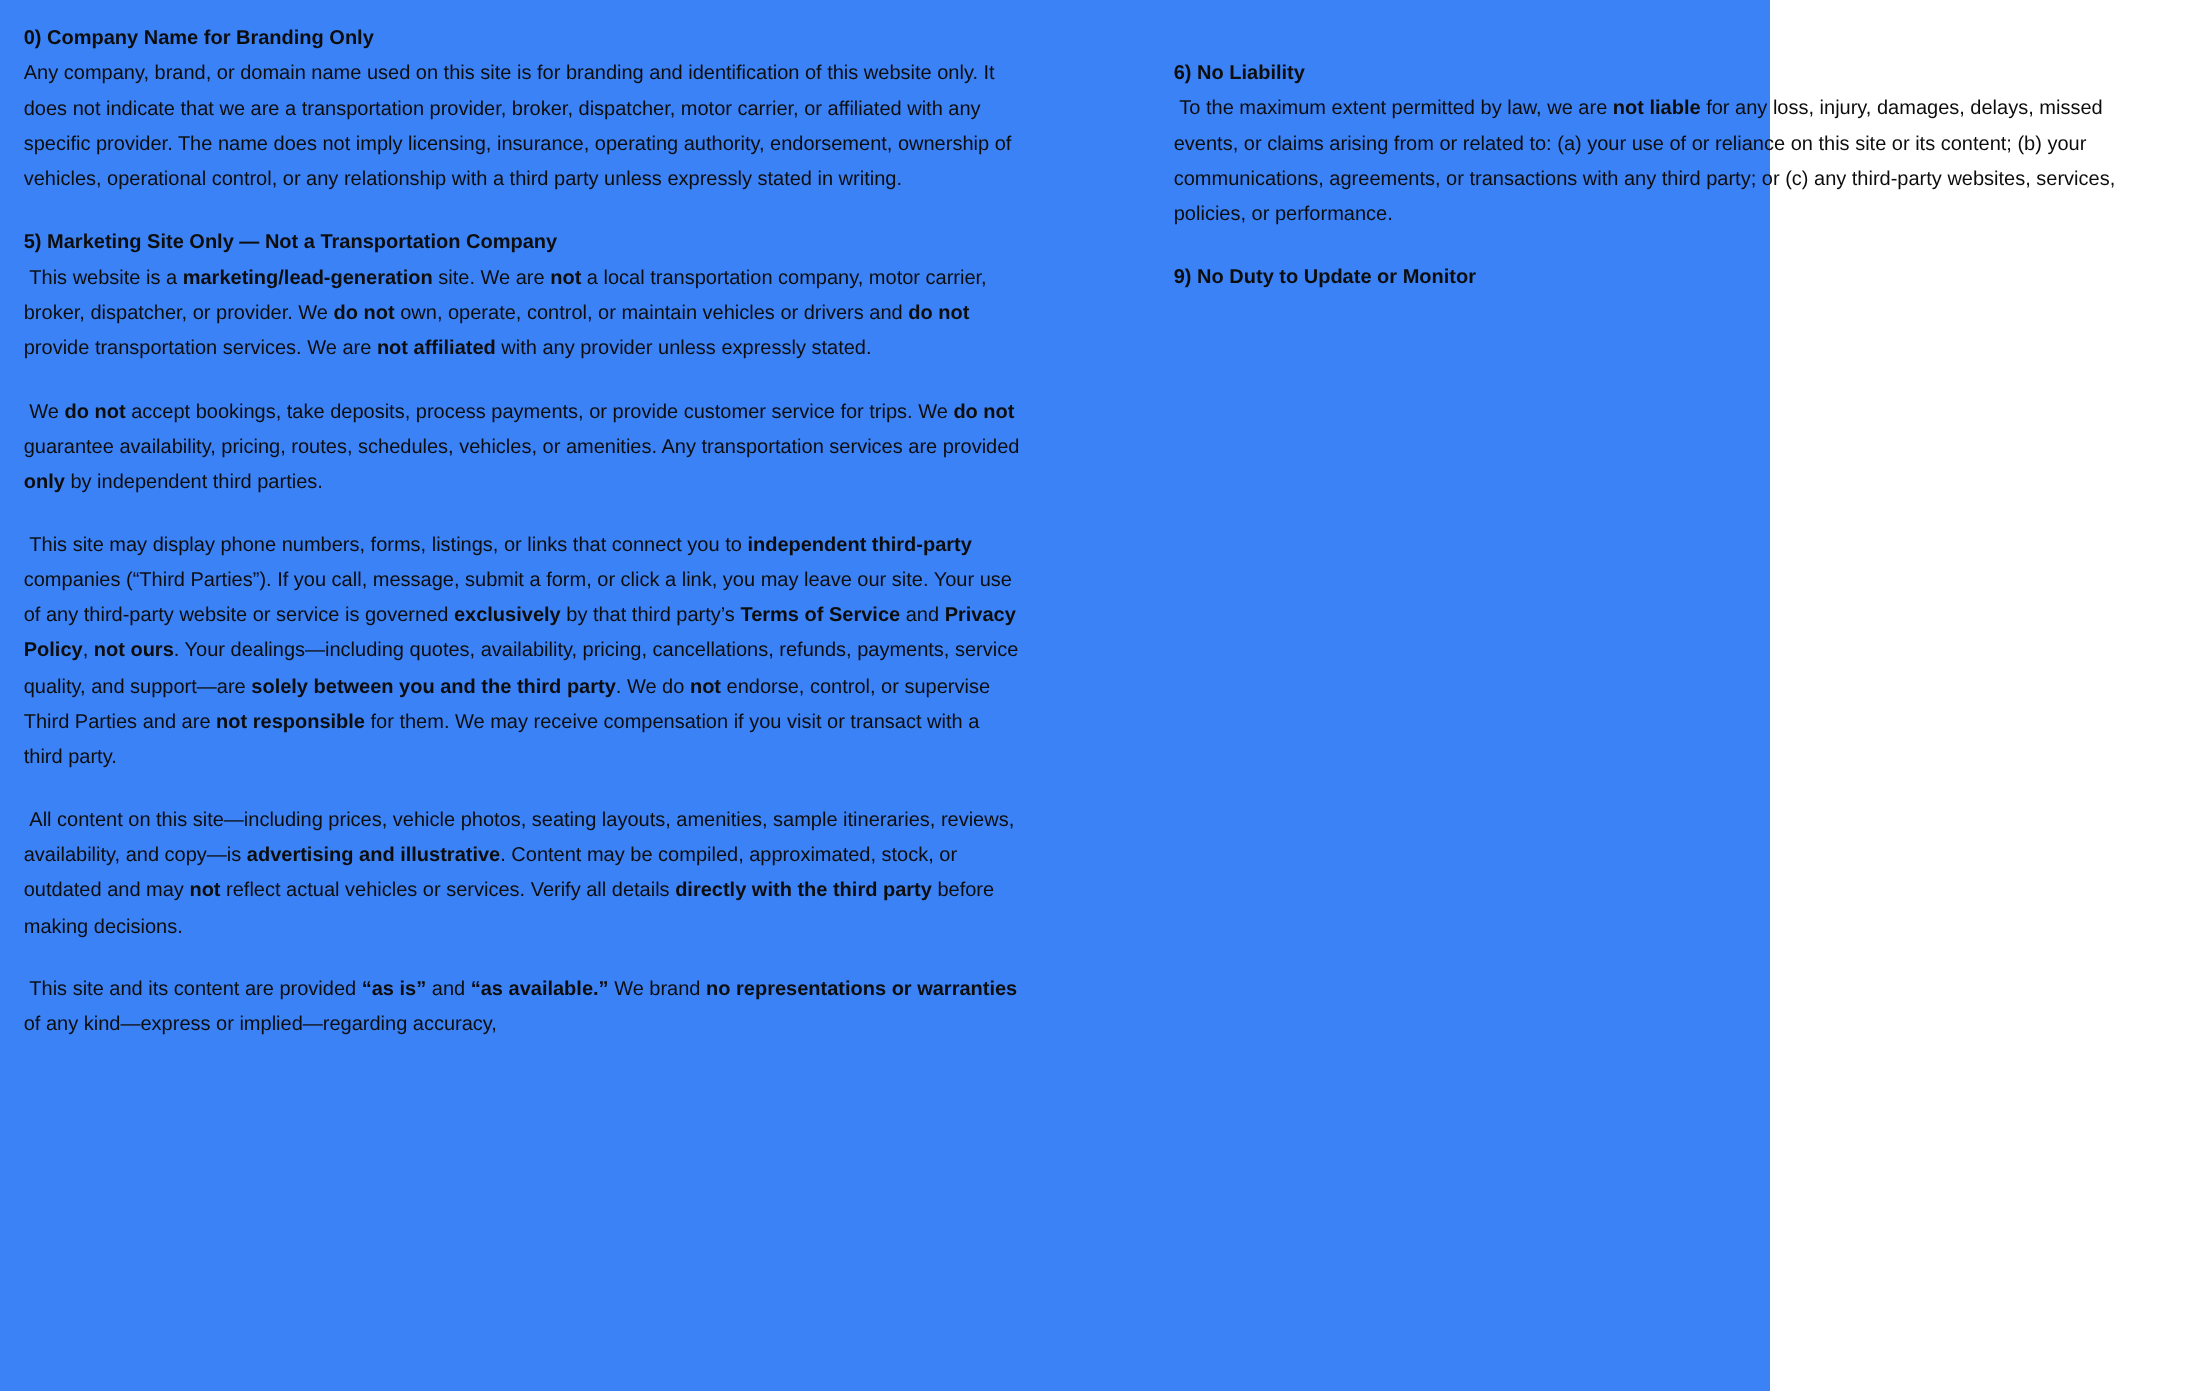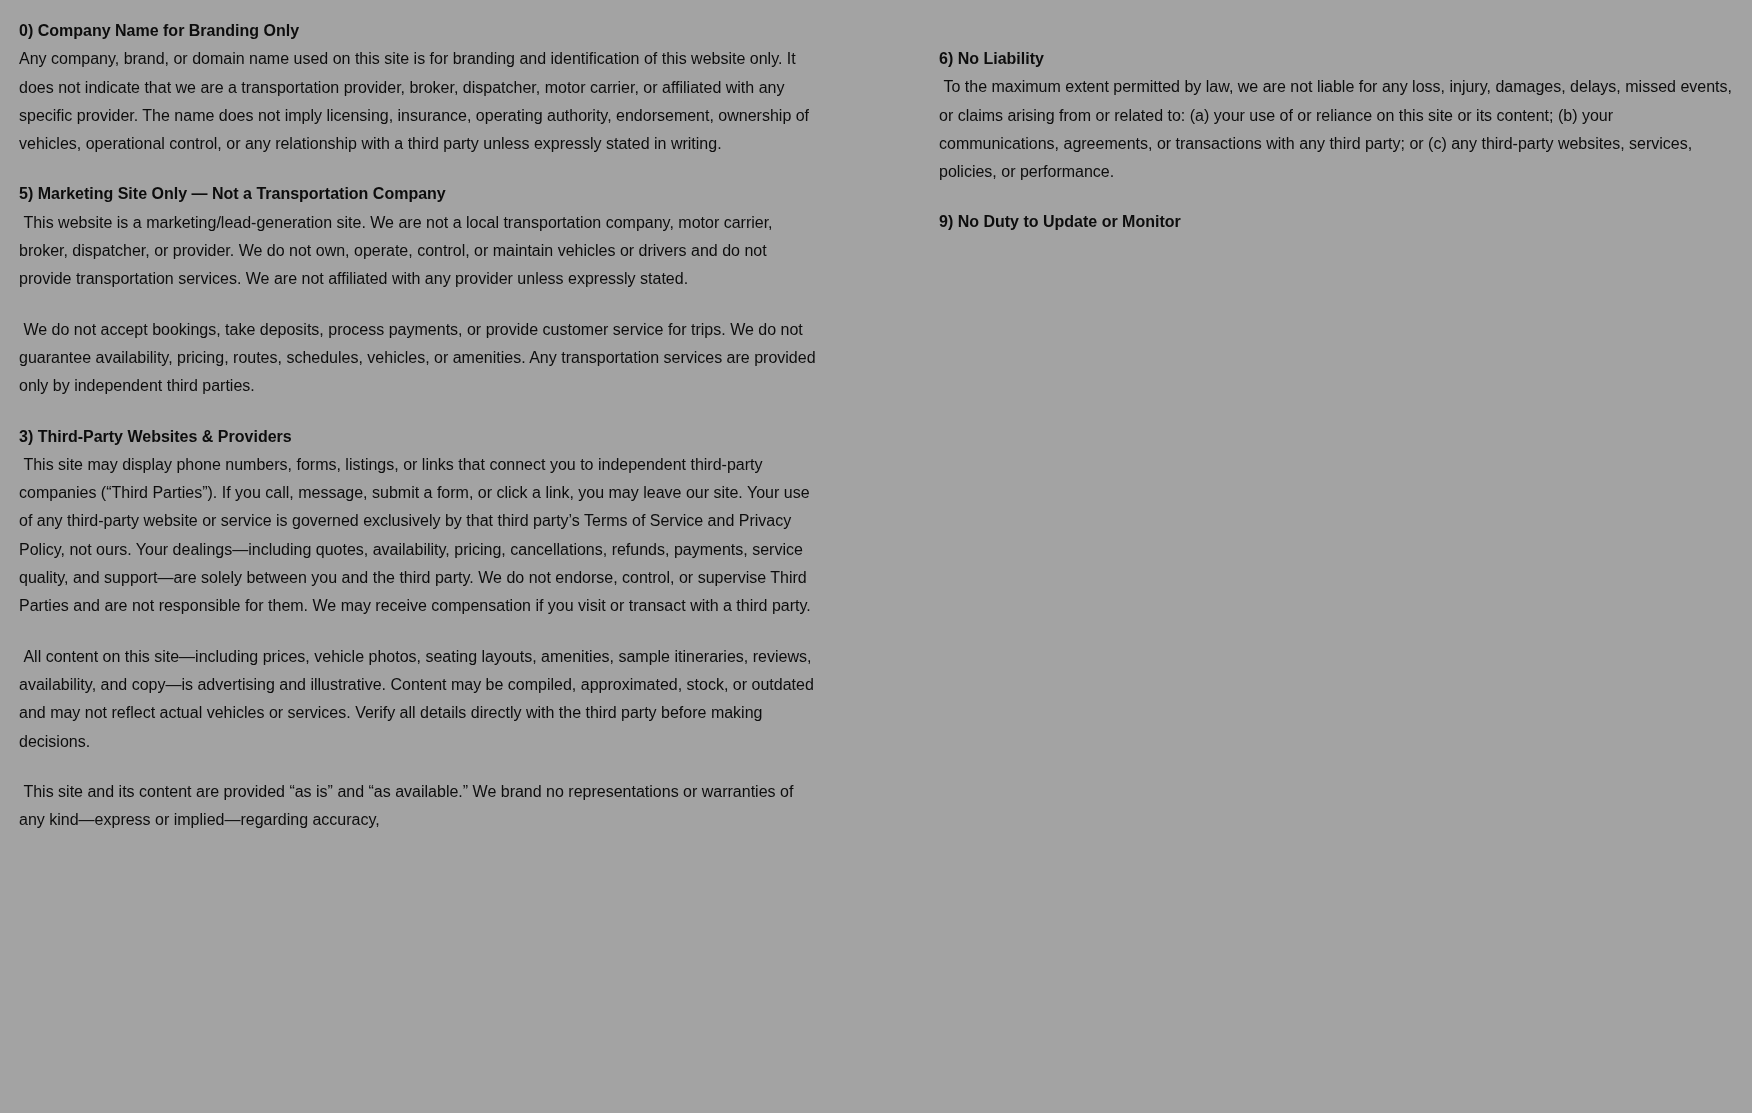--- a/index.html
+++ b/index.html
@@ -9,63 +9,62 @@
   }
   body {
     width: 1752px;
     height: 1113px;
     overflow: hidden;
     font-family: "Liberation Sans", sans-serif;
     color: #0d0d0d;
   }
   .page {
     position: relative;
-    width: 1752px;
+    width: 1416px;
     height: 1113px;
-    background: #a3a3a3;
+    background: #3b82f6;
     box-sizing: border-box;
   }
   .col {
     position: absolute;
     width: 798px;
     font-size: 16px;
     line-height: 28.3px;
   }
   .col[data-col="0"] { left: 19px; top: 17px; }
   .col[data-col="1"] { left: 939px; top: 45px; }
   .section { margin: 0 0 22px 0; }
   .section:last-child { margin-bottom: 0; }
   .heading {
     font-weight: 700;
     margin: 0;
   }
   .body {
     margin: 0;
     font-weight: 400;
   }
-  .b { font-weight: 400; }
+  .b { font-weight: 700; }
 </style>
 </head>
 <body>
 
 <div class="page">
   <div class="col" data-col="0">
       <div class="section">
         <div class="heading">0) Company Name for Branding Only</div>
         <div class="body"><span>Any company, brand, or domain name used on this site is for branding and identification of this website only. It does not indicate that we are a transportation provider, broker, dispatcher, motor carrier, or affiliated with any specific provider. The name does not imply licensing, insurance, operating authority, endorsement, ownership of vehicles, operational control, or any relationship with a third party unless expressly stated in writing.</span></div>
       </div>
       <div class="section">
         <div class="heading">5) Marketing Site Only — Not a Transportation Company</div>
         <div class="body"><span>&nbsp;This website is a </span><span class="b">marketing/lead-generation</span><span> site. We are </span><span class="b">not</span><span> a local transportation company, motor carrier, broker, dispatcher, or provider. We </span><span class="b">do not</span><span> own, operate, control, or maintain vehicles or drivers and </span><span class="b">do not</span><span> provide transportation services. We are </span><span class="b">not affiliated</span><span> with any provider unless expressly stated.</span></div>
       </div>
       <div class="section">
         <div class="body"><span>&nbsp;We </span><span class="b">do not</span><span> accept bookings, take deposits, process payments, or provide customer service for trips. We </span><span class="b">do not</span><span> guarantee availability, pricing, routes, schedules, vehicles, or amenities. Any transportation services are provided </span><span class="b">only</span><span> by independent third parties.</span></div>
       </div>
       <div class="section">
-        <div class="heading">3) Third-Party Websites &amp; Providers</div>
         <div class="body"><span>&nbsp;This site may display phone numbers, forms, listings, or links that connect you to </span><span class="b">independent third-party</span><span> companies (“Third Parties”). If you call, message, submit a form, or click a link, you may leave our site. Your use of any third-party website or service is governed </span><span class="b">exclusively</span><span> by that third party’s </span><span class="b">Terms of Service</span><span> and </span><span class="b">Privacy Policy</span><span>, </span><span class="b">not ours</span><span>. Your dealings—including quotes, availability, pricing, cancellations, refunds, payments, service quality, and support—are </span><span class="b">solely between you and the third party</span><span>. We do </span><span class="b">not</span><span> endorse, control, or supervise Third Parties and are </span><span class="b">not responsible</span><span> for them. We may receive compensation if you visit or transact with a third party.</span></div>
       </div>
       <div class="section">
         <div class="body"><span>&nbsp;All content on this site—including prices, vehicle photos, seating layouts, amenities, sample itineraries, reviews, availability, and copy—is </span><span class="b">advertising and illustrative</span><span>. Content may be compiled, approximated, stock, or outdated and may </span><span class="b">not</span><span> reflect actual vehicles or services. Verify all details </span><span class="b">directly with the third party</span><span> before making decisions.</span></div>
       </div>
       <div class="section">
         <div class="body"><span>&nbsp;This site and its content are provided </span><span class="b">“as is”</span><span> and </span><span class="b">“as available.”</span><span> We brand </span><span class="b">no representations or warranties</span><span> of any kind—express or implied—regarding accuracy,</span></div>
       </div>
     </div>
   <div class="col" data-col="1">

